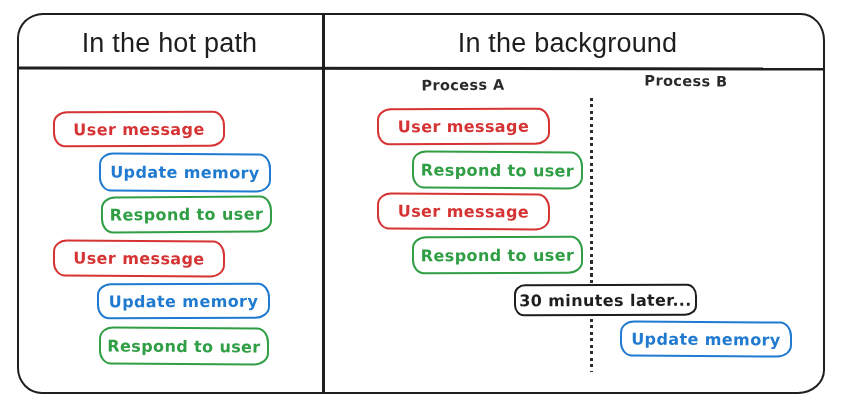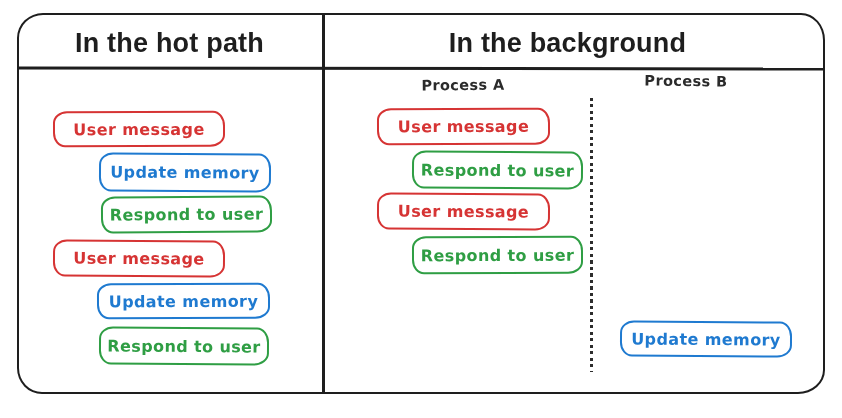--- a/index.html
+++ b/index.html
@@ -37,21 +37,21 @@
     width: 805px; height: 2.5px;
     background: var(--ink);
     transform: rotate(0.08deg);
   }
   .title {
     position: absolute;
     top: 28px;
     text-align: center;
     font-family: "Liberation Sans", sans-serif;
     font-size: 27px;
-    font-weight: 700;
+    font-weight: 400;
     color: var(--ink);
     letter-spacing: 0.2px;
     line-height: 30px;
   }
   .title-left  { left: 17px;  width: 305px; }
   .title-right { left: 316px; width: 503px; }
   .lane-label {
     position: absolute;
     width: 130px;
     text-align: center;
@@ -113,16 +113,17 @@
   <div class="lane-label lane-a">Process A</div>
   <div class="lane-label lane-b">Process B</div>
 
   <div class="dotline"></div>
 
   <div class="box red r-n02" style="left:377px; top:108px; width:173px; height:37px;">User message</div>
   <div class="box green r-p04" style="left:412px; top:151px; width:171px; height:38px;">Respond to user</div>
   <div class="box red r-p04" style="left:377px; top:193px; width:173px; height:37px;">User message</div>
   <div class="box green r-n02" style="left:412px; top:236px; width:171px; height:38px;">Respond to user</div>
 
+  <div class="box ink r-n02" style="left:514px; top:284px; width:183px; height:32px;">30 minutes later...</div>
 
   <div class="box blue r-p04" style="left:620px; top:321px; width:172px; height:36px;">Update memory</div>
 
 </div>
 
 </body></html>

